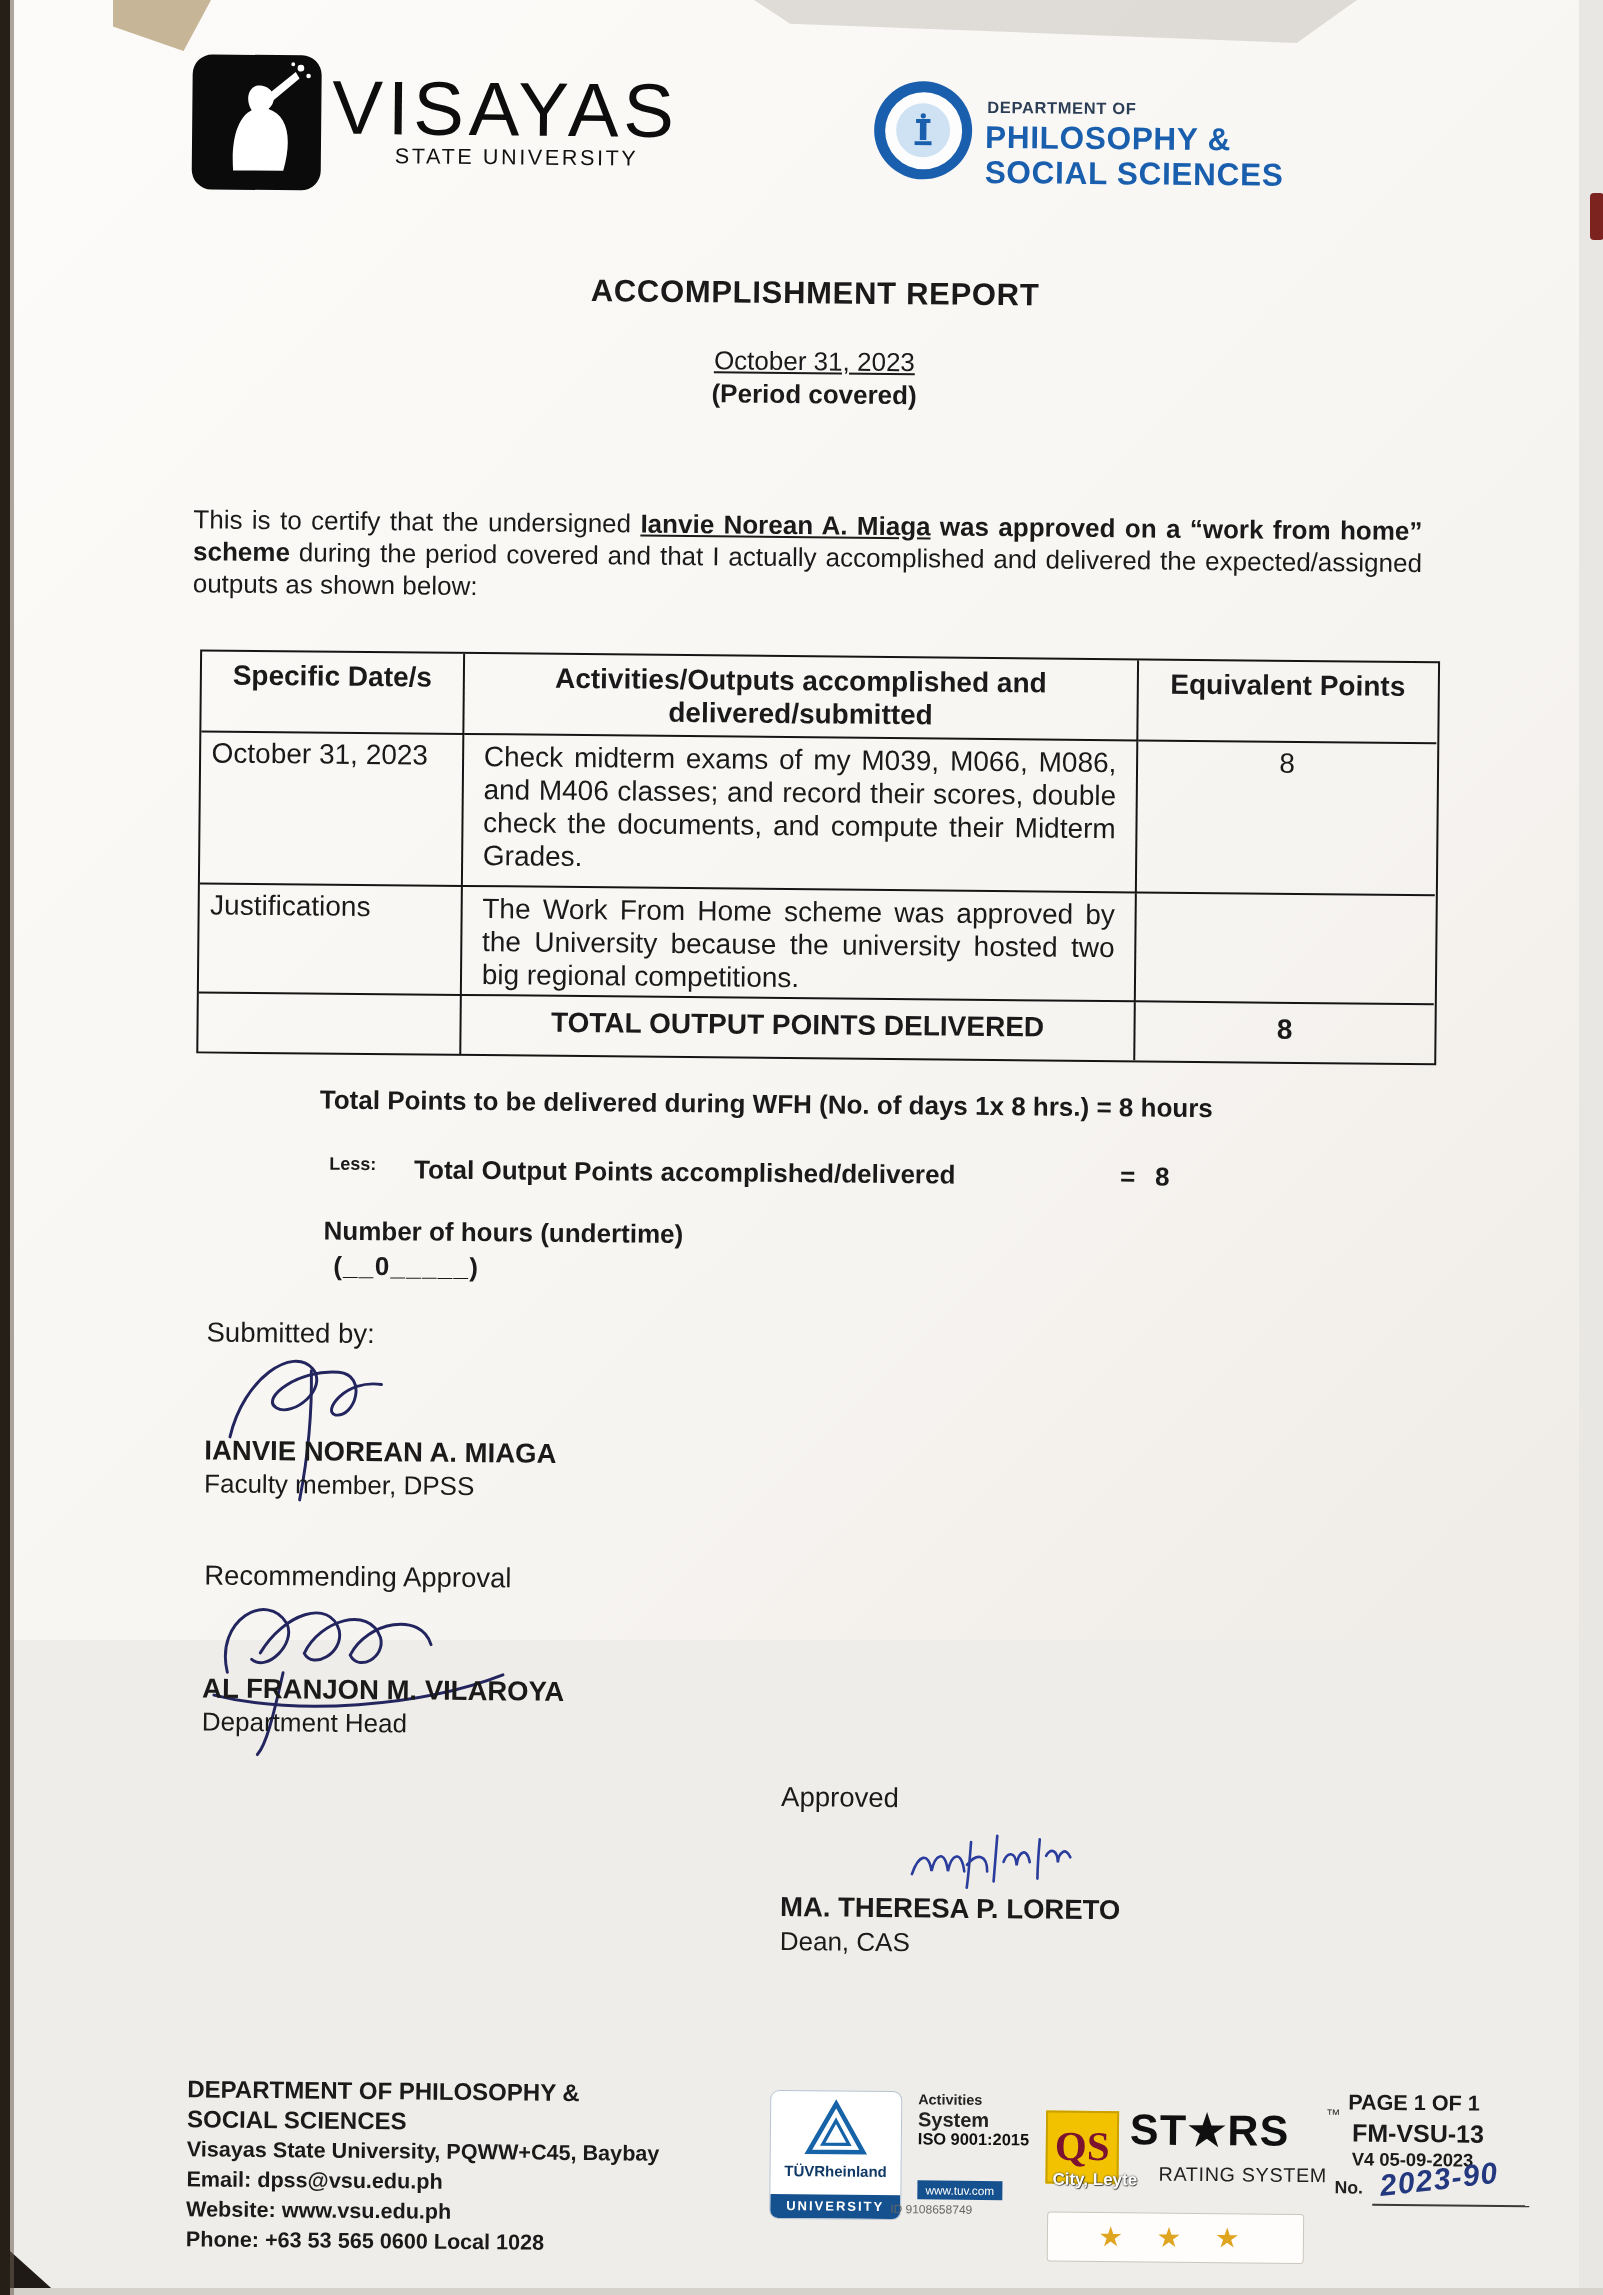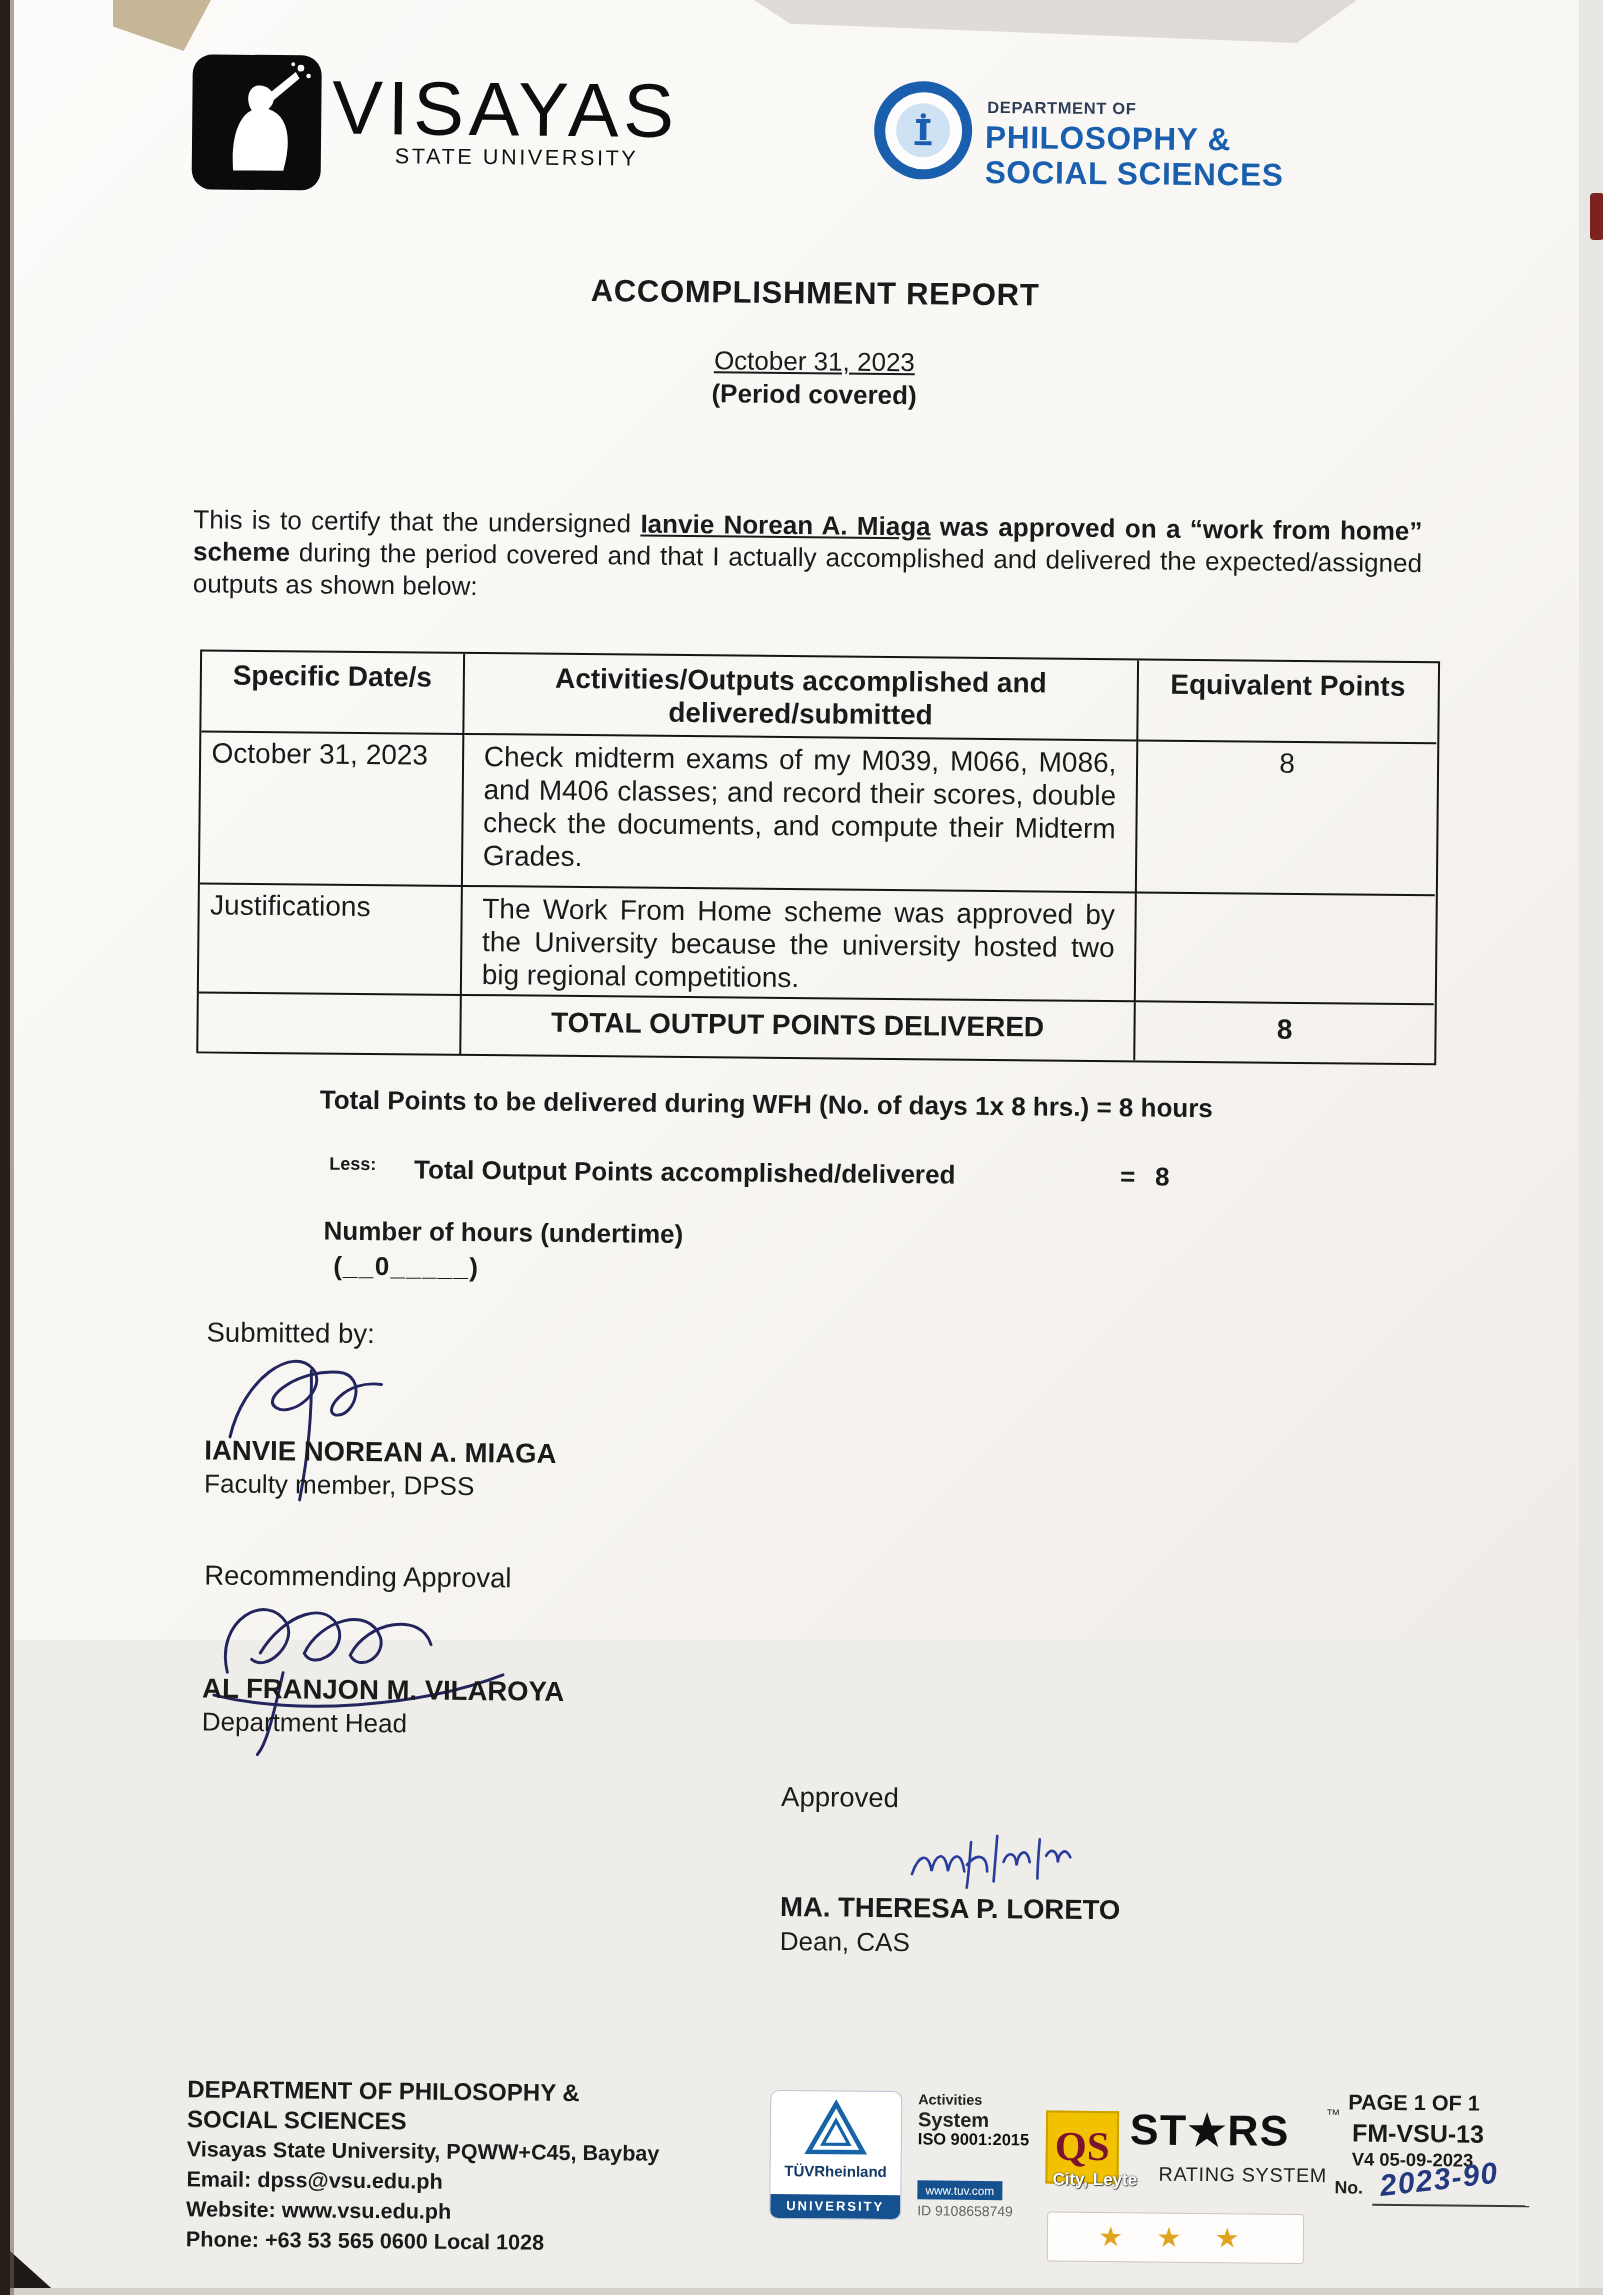--- a/index.html
+++ b/index.html
@@ -65,21 +65,21 @@
 
   .tuv-box{left:786px;top:2090px;width:132px;height:129px;background:#ffffff;border:1.3px solid #b9c4d2;
            border-radius:9.2px;overflow:hidden;text-align:center}
   .tuv-brand{font-size:15px;font-weight:700;color:#123a66;margin-top:2.6px}
   .tuv-bar{position:absolute;left:0;bottom:0;width:100%;height:23.6px;background:#15518f;color:#fff;
            font-size:13px;letter-spacing:2px;line-height:23.6px;font-weight:700}
   .mgmt1{left:934px;top:2090px;font-size:14.4px;font-weight:700;color:#222}
   .mgmt2{left:934px;top:2107px;font-size:20px;font-weight:700;color:#222}
   .iso{left:934px;top:2128px;font-size:16.4px;font-weight:700;color:#111}
   .tuvurl{left:934px;top:2179px;width:85px;background:#15518f;color:#fff;font-size:11.8px;text-align:center;padding:2.6px 0}
-  .tuvid{left:934px;top:2201px;font-size:14px;color:#666}
+  .tuvid{left:907px;top:2201px;font-size:12px;color:#666}
 
   .qs-box{left:1062px;top:2108px;width:73px;height:73px;background:#f2c200;border:2px solid #c9a100;
           display:flex;align-items:flex-start;justify-content:center}
   .qs-txt{font-family:"Liberation Serif",serif;font-size:41px;font-weight:700;color:#7a1230;line-height:66px}
   .qs-city{left:1069px;top:2167px;font-size:17px;font-weight:700;color:#fff;
            text-shadow:0 0 2px #333,0.7px 0.7px 0.7px #333}
   .stars-word{left:1146px;top:2101px;font-size:43px;font-weight:700;letter-spacing:1.3px;color:#101010}
   .stars-tm{left:1342px;top:2101px;font-size:14.4px;color:#333}
   .rating-sys{left:1175px;top:2159px;font-size:19.7px;color:#222;letter-spacing:0.7px}
   .stars-box{left:1064px;top:2209px;width:257px;height:50px;background:#fefdfb;border:1.3px solid #cbc7bf;

